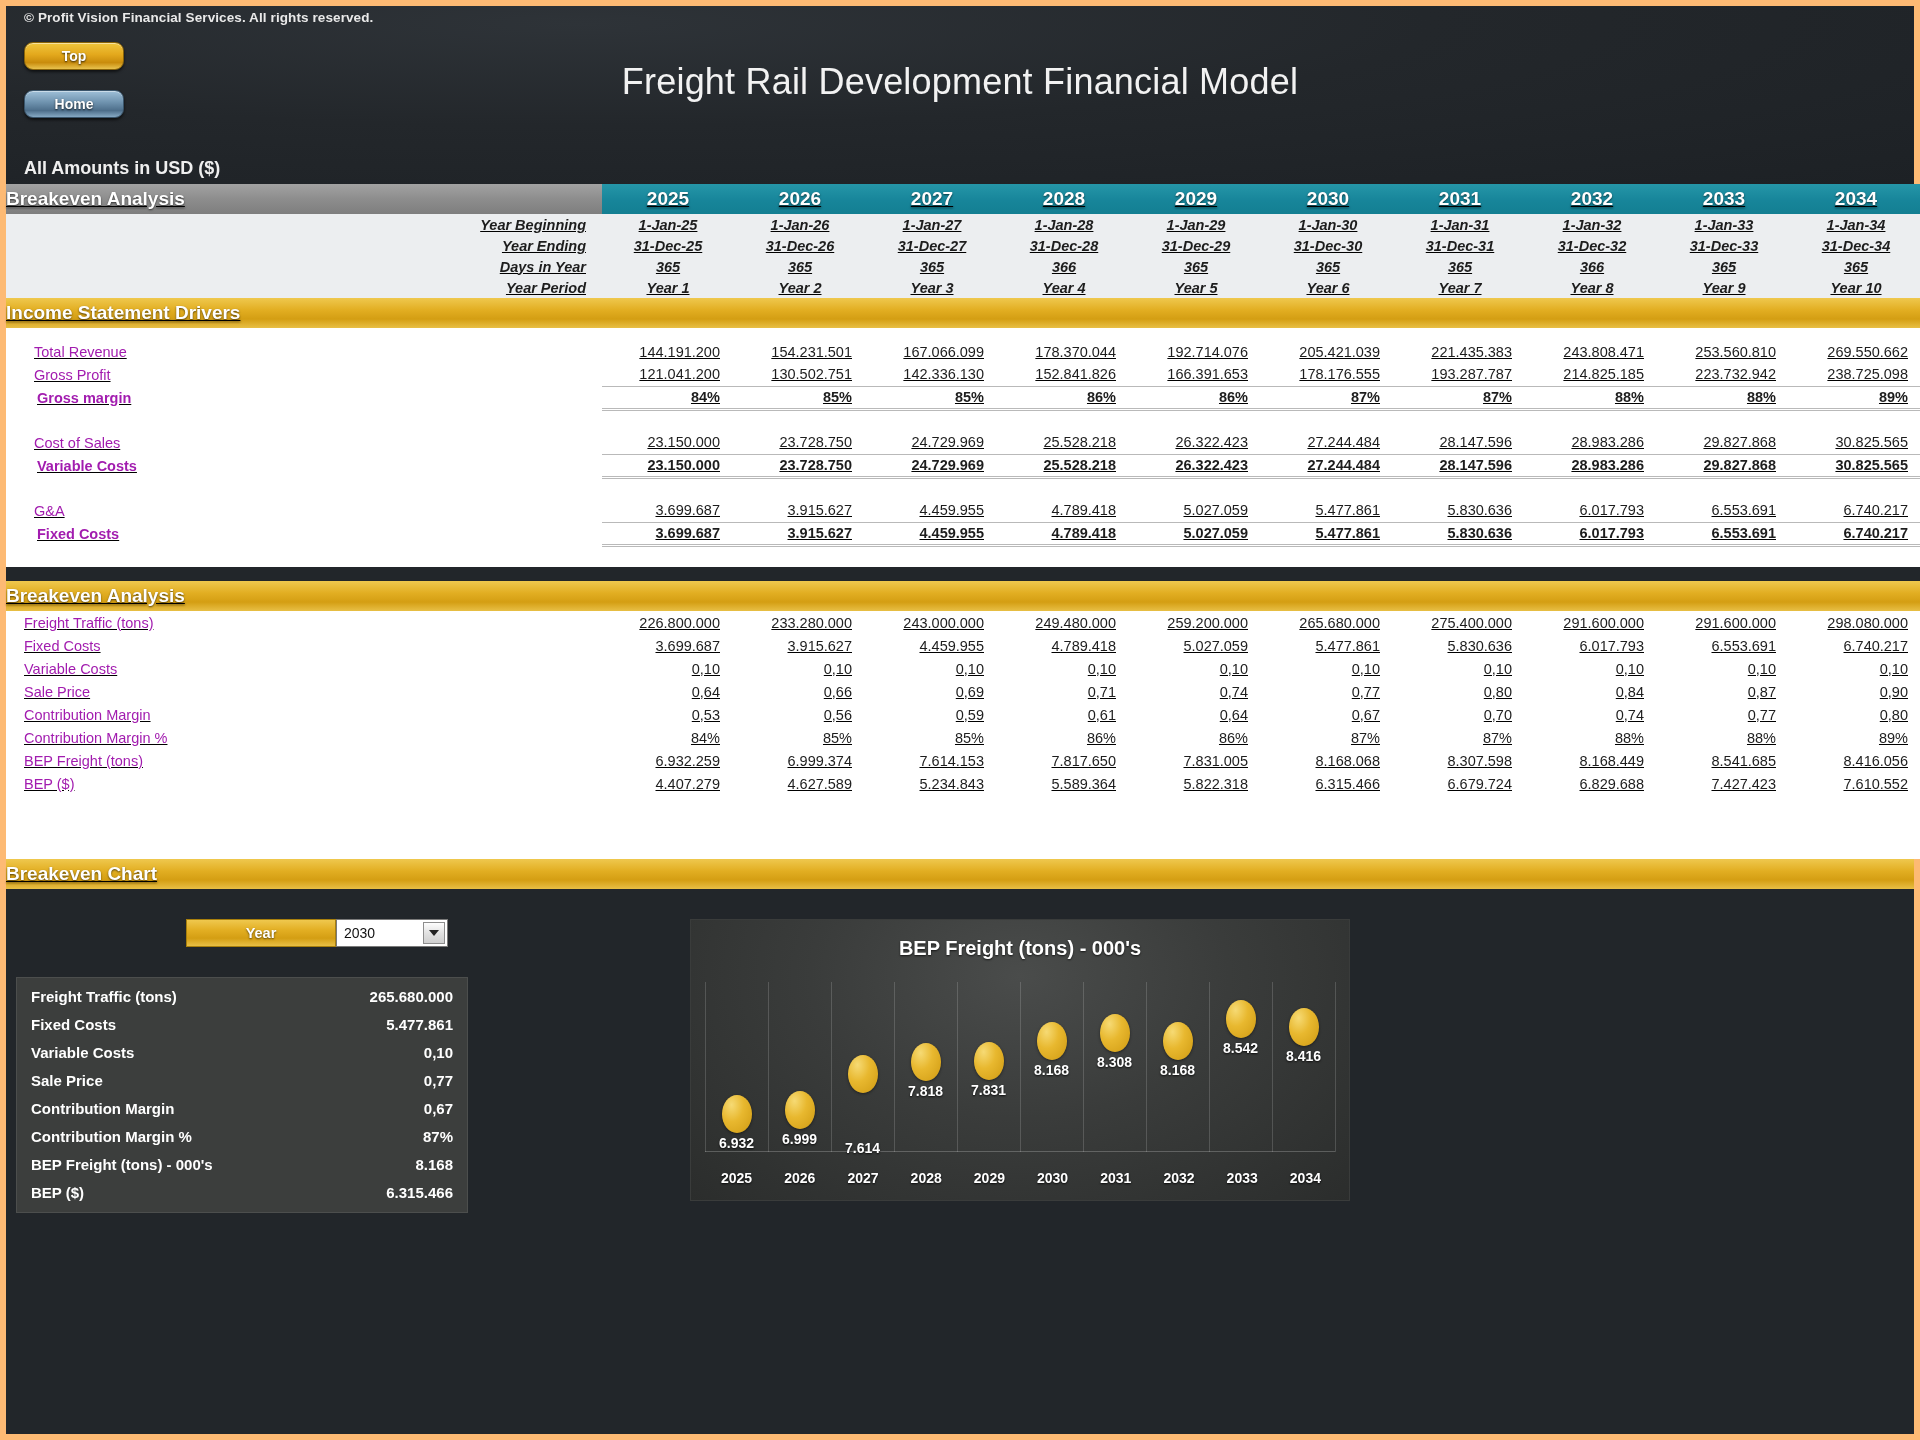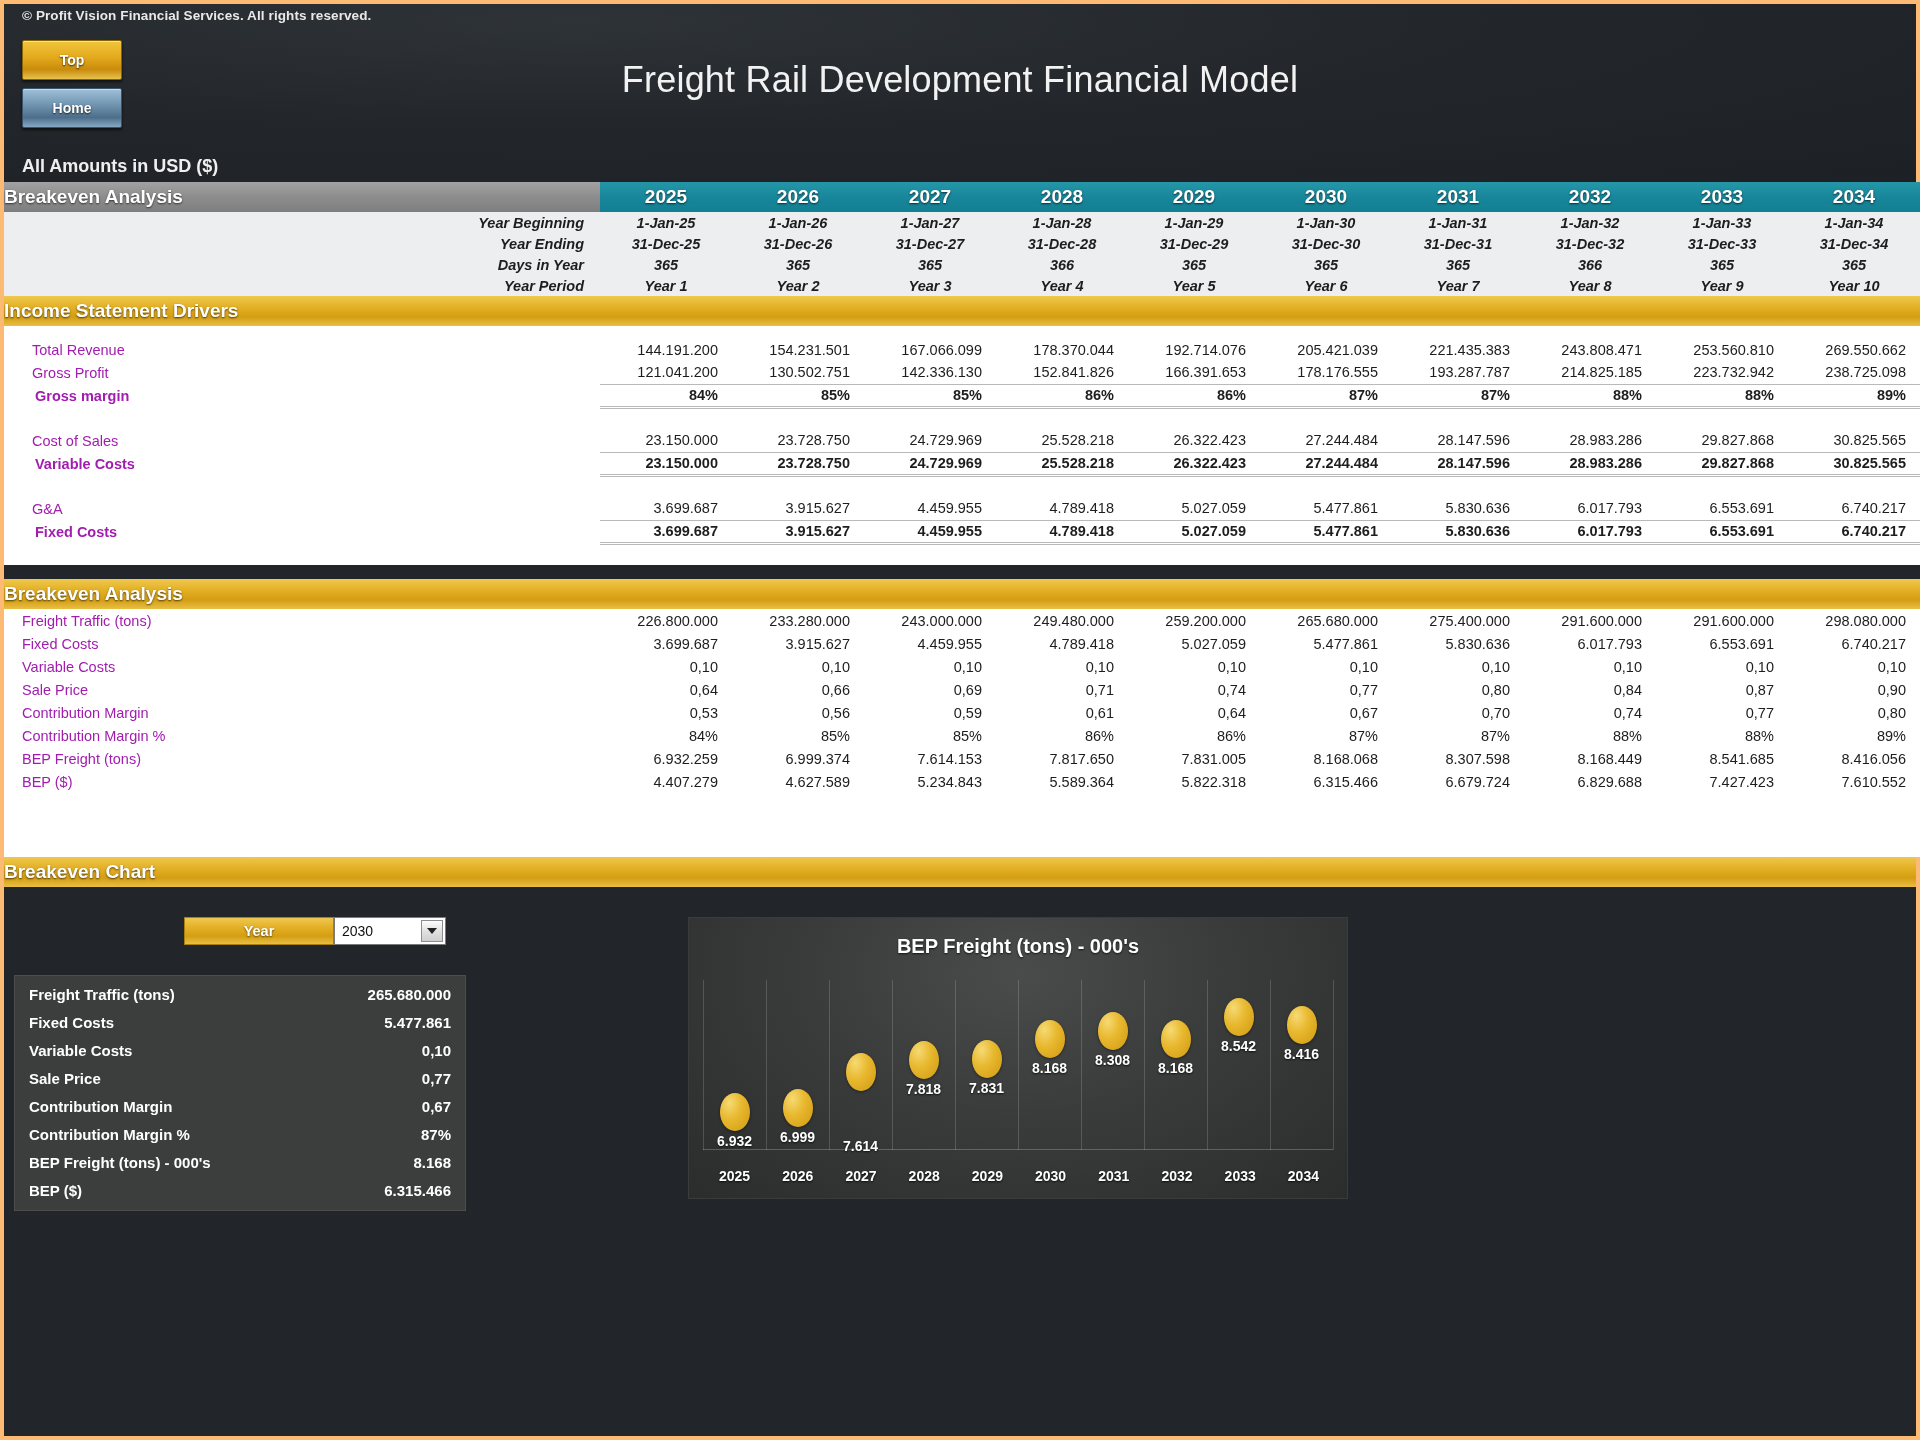--- a/index.html
+++ b/index.html
@@ -6,35 +6,36 @@
   html, body {
     width: 1920px; height: 1440px;
     background: #000;
     font-family: "Liberation Sans", sans-serif;
     overflow: hidden;
   }
   .page {
     position: relative;
     width: 1920px; height: 1440px;
     background: #22262a;
-    border: 4px solid #fdba74;
+    border: 6px solid #fdba74;
+    text-decoration: underline;
   }
 
   
   .topband { position: relative; height: 178px; background:
       radial-gradient(ellipse at 30% 10%, #2e3338 0%, #23272b 45%, #1d2125 100%); }
   .copyright {
     position: absolute; left: 18px; top: 4px;
     color: #e9e9e9; font-size: 13.5px; font-weight: 700;
     letter-spacing: .1px;
   }
   .navbtn {
     position: absolute; left: 18px;
-    width: 100px; height: 40px;
-    border-radius: 2px;
+    width: 100px; height: 28px;
+    border-radius: 9px;
     display: flex; align-items: center; justify-content: center;
     color: #fff; font-size: 14px; font-weight: 700;
     text-shadow: 0 1px 2px rgba(0,0,0,.8);
     cursor: pointer;
   }
   .navbtn.top {
     top: 36px;
     background: linear-gradient(180deg,#f0c63c 0%, #e3a81c 45%, #c98c0c 75%, #e8c24e 100%);
     border: 1px solid #8a6408;
     box-shadow: inset 0 1px 0 rgba(255,255,255,.5), 0 2px 3px rgba(0,0,0,.6);

